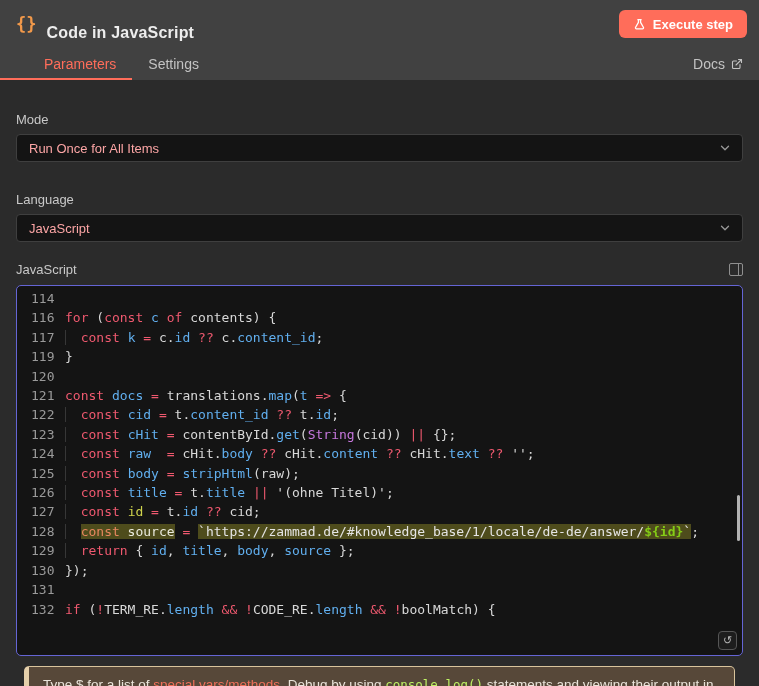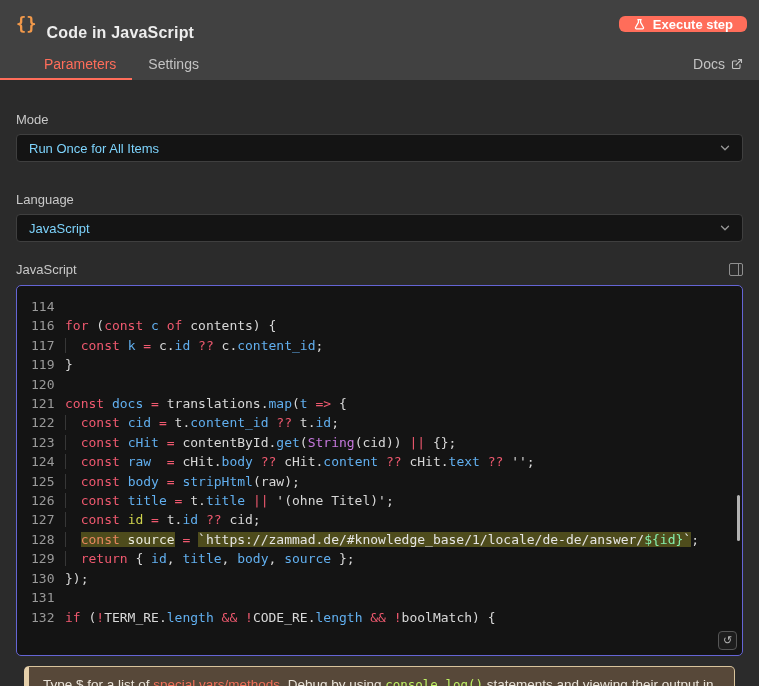--- a/index.html
+++ b/index.html
@@ -10,61 +10,61 @@
   html,body{width:759px;height:686px;overflow:hidden;}
   body{background:#2b2b2b;font-family:"Liberation Sans",sans-serif;color:#dcdcdc;}
 
   
   .hdr{background:#414141;}
   .hdr-top{height:48px;display:flex;align-items:center;justify-content:space-between;padding:0 12px 0 16px;}
   .hdr-left{display:flex;align-items:center;gap:10px;}
   .node-icon{font-family:"DejaVu Sans Mono",monospace;font-weight:bold;font-size:17px;color:#f2994a;}
   .node-title{font-size:16px;font-weight:bold;color:#ededed;letter-spacing:.2px;margin-top:17px;}
   .exec-btn{display:flex;align-items:center;gap:7px;background:var(--accent);color:#fff;border:none;
-    border-radius:6px;height:16px;padding:0 14px;font-size:13px;font-weight:600;font-family:inherit;cursor:pointer;}
+    border-radius:6px;height:28px;padding:0 14px;font-size:13px;font-weight:600;font-family:inherit;cursor:pointer;}
   .exec-btn svg{display:block;}
 
   
   .tabbar{height:32px;display:flex;align-items:stretch;position:relative;}
   .tab{display:flex;align-items:center;padding:0 16px;font-size:14px;color:#c3c3c3;cursor:pointer;position:relative;}
   .tab.active{color:var(--accent);font-weight:500;padding-left:44px;}
   .tab.active::after{content:"";position:absolute;left:0;right:0;bottom:0;height:2px;background:var(--accent);}
   .docs-link{margin-left:auto;display:flex;align-items:center;gap:6px;padding:0 16px;font-size:14px;color:#c3c3c3;cursor:pointer;}
   .docs-link svg{display:block;}
 
   
   .content{padding:10px 16px 0 16px;}
   .f-label{font-size:13px;color:#c8c8c8;margin:22px 0 7px 0;}
   .select{height:28px;background:#141414;border:1px solid #3f3f3f;border-radius:4px;display:flex;
     align-items:center;justify-content:space-between;padding:0 10px 0 12px;cursor:pointer;}
-  .select .val{font-size:13px;color:#7dd3fc;}
+  .select .val{font-size:13px;color:#fca5a5;}
   .select svg{display:block;}
   .f-gap{height:8px;}
 
   .ed-label-row{display:flex;align-items:center;justify-content:space-between;margin:20px 0 8px 0;}
   .panel-icon{width:14px;height:13px;border:1.5px solid #8f8f8f;border-radius:2px;position:relative;cursor:pointer;}
   .panel-icon::after{content:"";position:absolute;top:0;bottom:0;right:3px;width:1.5px;background:#8f8f8f;}
 
   
   .editor{position:relative;height:371px;background:#141414;border:1.5px solid var(--editor-border);
     border-radius:5px;overflow:hidden;}
-  .code{font-family:"DejaVu Sans Mono",monospace;font-size:13px;line-height:19.4px;padding-top:3px;margin-top:8px;}
+  .code{font-family:"DejaVu Sans Mono",monospace;font-size:13px;line-height:19.4px;padding-top:3px;}
   .cl{display:flex;}
   .ln{flex:0 0 48px;padding-left:14px;color:#9a9a9a;user-select:none;}
   .lc{white-space:pre;flex:1;color:#d8d8d8;}
   .tk-k{color:#ef596f;}
   .tk-v{color:#61afef;}
   .tk-p{color:#c678dd;}
   .tk-t{color:#d8d8d8;}
   .tk-i{color:#d8d8d8;box-shadow:inset 1px 0 0 #373737;}
   .tk-y{color:#cfd34d;}
   .tk-kh{color:#e8875f;background:var(--match-highlight);}
   .tk-th{color:#eaeadd;background:var(--match-highlight);}
   .tk-sh{color:#e5e5e5;background:var(--match-highlight);}
-  .tk-yh{color:#86efac;font-weight:normal;background:var(--match-highlight);}
+  .tk-yh{color:#84cc16;font-weight:bold;background:var(--match-highlight);}
   .scroll-thumb{position:absolute;right:2px;top:209px;width:3px;height:46px;background:#cfcfcf;border-radius:2px;opacity:.85;}
   .ed-corner-btn{position:absolute;right:5px;bottom:5px;width:19px;height:19px;background:#1d1d1d;
     border:1px solid #565656;border-radius:4px;color:#b5b5b5;font-size:11px;display:flex;align-items:center;
     justify-content:center;cursor:pointer;font-family:"DejaVu Sans",sans-serif;}
 
   
   .hint{margin:10px 8px 0 8px;background:#574839;border:1px solid #d9c49c;border-left:5px solid var(--hint-border);
     border-radius:5px;padding:8px 14px;font-size:13.5px;line-height:1.55;color:#eae4da;}
   .hint a{color:var(--hint-link);text-decoration:none;cursor:pointer;}
   .hint code{font-family:"DejaVu Sans Mono",monospace;font-size:12.5px;color:#bef264;}

